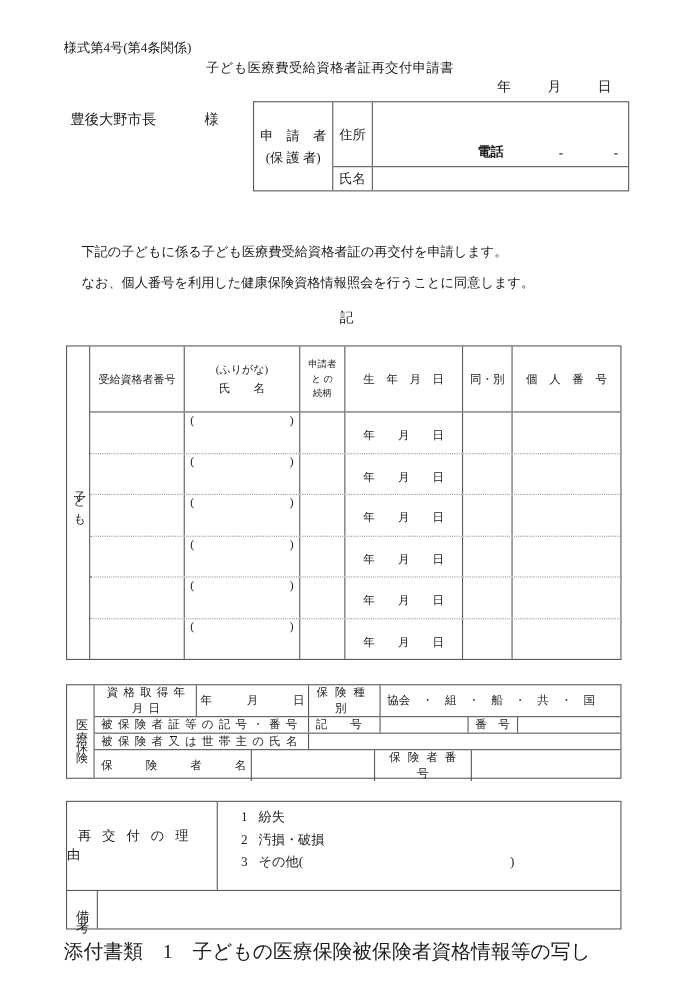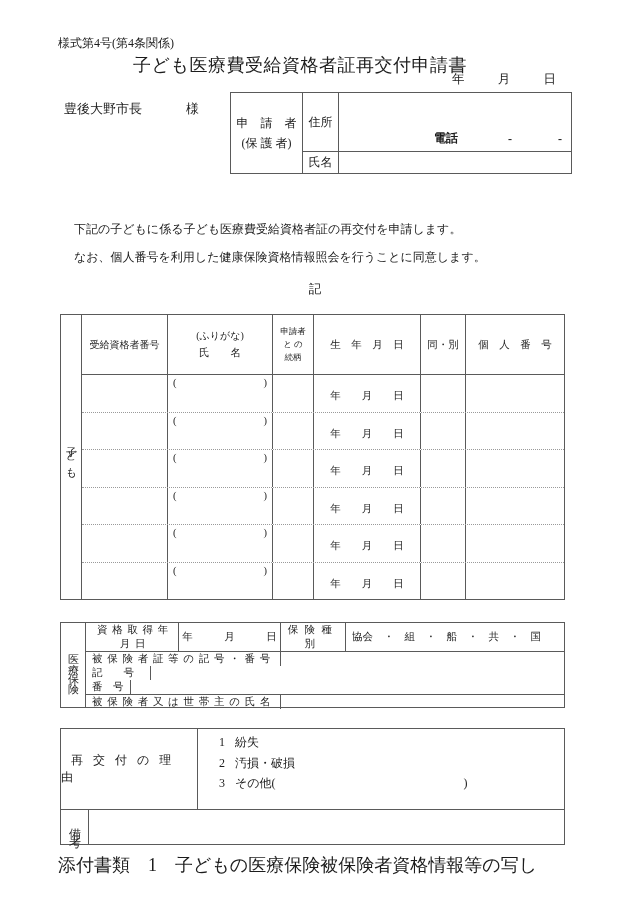--- a/index.html
+++ b/index.html
@@ -12,21 +12,21 @@
     position:relative;
     width:630px;height:903px;
     background:#ffffff;
     font-family:"Liberation Serif","DejaVu Serif",serif;
     color:var(--ink);
     overflow:hidden;
   }
   .abs{position:absolute;}
   
   .form-number{left:58px;top:35px;font-size:12px;}
-  .doc-title{left:0;top:53px;width:600px;text-align:center;font-size:18px;letter-spacing:0.5px;}
+  .doc-title{left:0;top:53px;width:600px;text-align:center;font-size:12px;letter-spacing:0.5px;}
   .date-line{left:452px;top:71px;width:104px;display:flex;justify-content:space-between;font-size:12.5px;}
   .addressee-line{left:64px;top:100px;font-size:13px;text-align:right;}
   .addressee-honorific{margin-left:44px;}
   
   .applicant-box{
     left:230px;top:92px;width:342px;height:82px;
     border:1px solid var(--bc);
     display:flex;box-sizing:border-box;
   }
   .ab-col1{
@@ -83,21 +83,21 @@
     border:1px solid var(--bc);box-sizing:border-box;
     display:flex;font-size:10.5px;
   }
   .it-group{
     width:25px;border-right:1px solid var(--bc);box-sizing:border-box;
     display:flex;align-items:center;justify-content:center;
   }
   .it-group .vtext{letter-spacing:10px;font-size:11px;}
   .it-right{flex:1;display:flex;flex-direction:column;}
   .it-row{flex:1;display:flex;text-align:center;}
-  .it-row + .it-row{border-top:1px solid var(--bc);flex-direction:column;}
+  .it-row + .it-row{border-top:1px solid var(--bc);}
   .icell{box-sizing:border-box;border-right:1px solid var(--bc);display:flex;align-items:center;padding:0 0 0 6px;}
   .it-row .icell:last-child{border-right:none;}
   .icell.center{justify-content:center;padding:0;}
   .sp1{letter-spacing:0.45em;}
   .sp2{letter-spacing:0.6em;}
   .sp3{letter-spacing:3px;}
   .iw1a{width:93px;} .iw1b{width:102px;} .iw1c{width:65px;} 
   .iw2a{width:195px;} .iw2b{width:65px;} .iw2c{width:80px;} .iw2d{width:45px;}
   .iw3a{width:195px;}
   .iw4a{width:143px;} .iw4b{width:112px;} .iw4c{width:88px;}
@@ -279,20 +279,26 @@
         <div class="icell iw2a sp1">被保険者証等の記号・番号</div>
         <div class="icell iw2b">記　　号</div>
         <div class="icell iw2c"></div>
         <div class="icell iw2d">番　号</div>
         <div class="icell ifill"></div>
       </div>
       <div class="it-row">
         <div class="icell iw3a sp1">被保険者又は世帯主の氏名</div>
         <div class="icell ifill"></div>
       </div>
+      <div class="it-row">
+        <div class="icell iw4a sp3">保　　険　　者　　名</div>
+        <div class="icell iw4b"></div>
+        <div class="icell iw4c sp2">保険者番号</div>
+        <div class="icell ifill"></div>
+      </div>
     </div>
   </div>
 
   <div class="abs rblock">
     <div class="r-row1">
       <div class="r-label">再交付の理由</div>
       <div class="r-content">
         <div class="r-opt">
           <span class="opt-num">1</span>
           <span>紛失</span>

